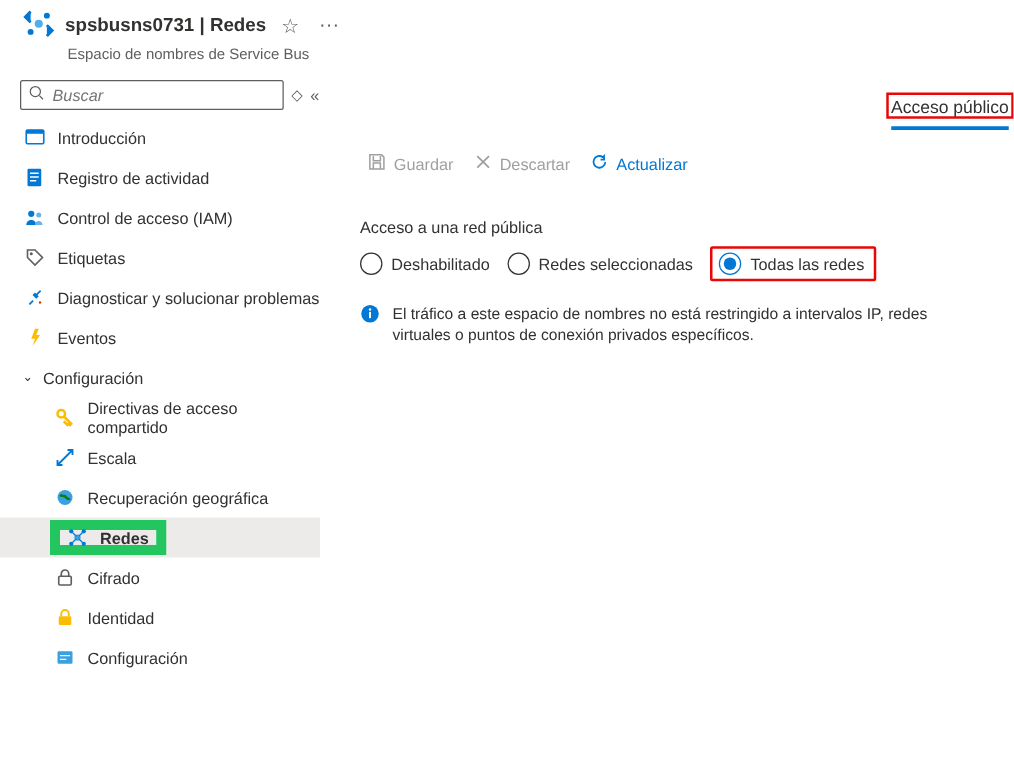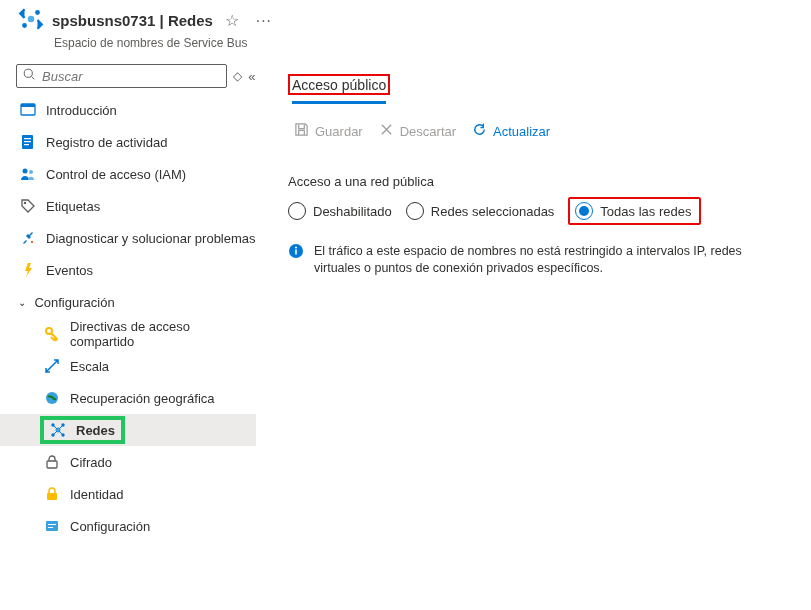--- a/index.html
+++ b/index.html
@@ -19,24 +19,24 @@
   .search-clear { color: #605e5c; font-size: 12px; }
   .collapse-chev { color: #605e5c; width: 20px; text-align: center; cursor: pointer; }
   .menu { list-style: none; overflow-y: auto; }
   .menu-item { display: flex; align-items: center; height: 32px; padding-left: 20px; gap: 10px; cursor: pointer; font-size: 13px; color: #323130; }
   .menu-item.sub { padding-left: 44px; }
   .menu-item.selected { background: #edebe9; position: relative; }
   .menu-icon { width: 16px; height: 16px; display: flex; align-items: center; justify-content: center; flex-shrink: 0; }
   .menu-icon svg { width: 16px; height: 16px; }
   .section-header { display: flex; align-items: center; height: 32px; padding-left: 18px; gap: 8px; cursor: pointer; font-size: 13px; }
   .chev { font-size: 10px; color: #323130; }
-  .highlight-red { border: 4px solid #22c55e; position: relative; z-index: 1; }
+  .highlight-red { border: 8px solid #22c55e; position: relative; z-index: 1; }
   .redes-box { display: inline-flex; align-items: center; gap: 10px; height: 28px; padding: 0 6px; }
   .main { flex: 1; padding: 0 0 0 10px; display: flex; flex-direction: column; }
-  .tabs { display: flex; gap: 18px; padding: 16px 0 0 22px; font-size: 14px; align-items: flex-start; }
+  .tabs { display: flex; gap: 18px; padding: 16px 0 0 22px; font-size: 14px; align-items: flex-start; justify-content: flex-end; }
   .tab { padding-bottom: 8px; cursor: pointer; color: #323130; }
   .tab.active { border-bottom: 3px solid #0078d4; font-weight: 400; }
   .tab-box { border: 2px solid #e80707; padding: 1px 2px 0 2px; display: inline-block; margin-bottom: 5px; }
   .toolbar { display: flex; gap: 16px; padding: 22px 12px 0 28px; font-size: 13px; color: #605e5c; align-items: center; }
   .tool { display: flex; align-items: center; gap: 6px; cursor: pointer; }
   .tool.disabled { color: #a19f9d; }
   .tool.active { color: #0078d4; }
   .tool svg { width: 15px; height: 15px; }
   .content { padding: 34px 22px 0 22px; }
   .group-label { font-size: 13px; padding-bottom: 8px; }

